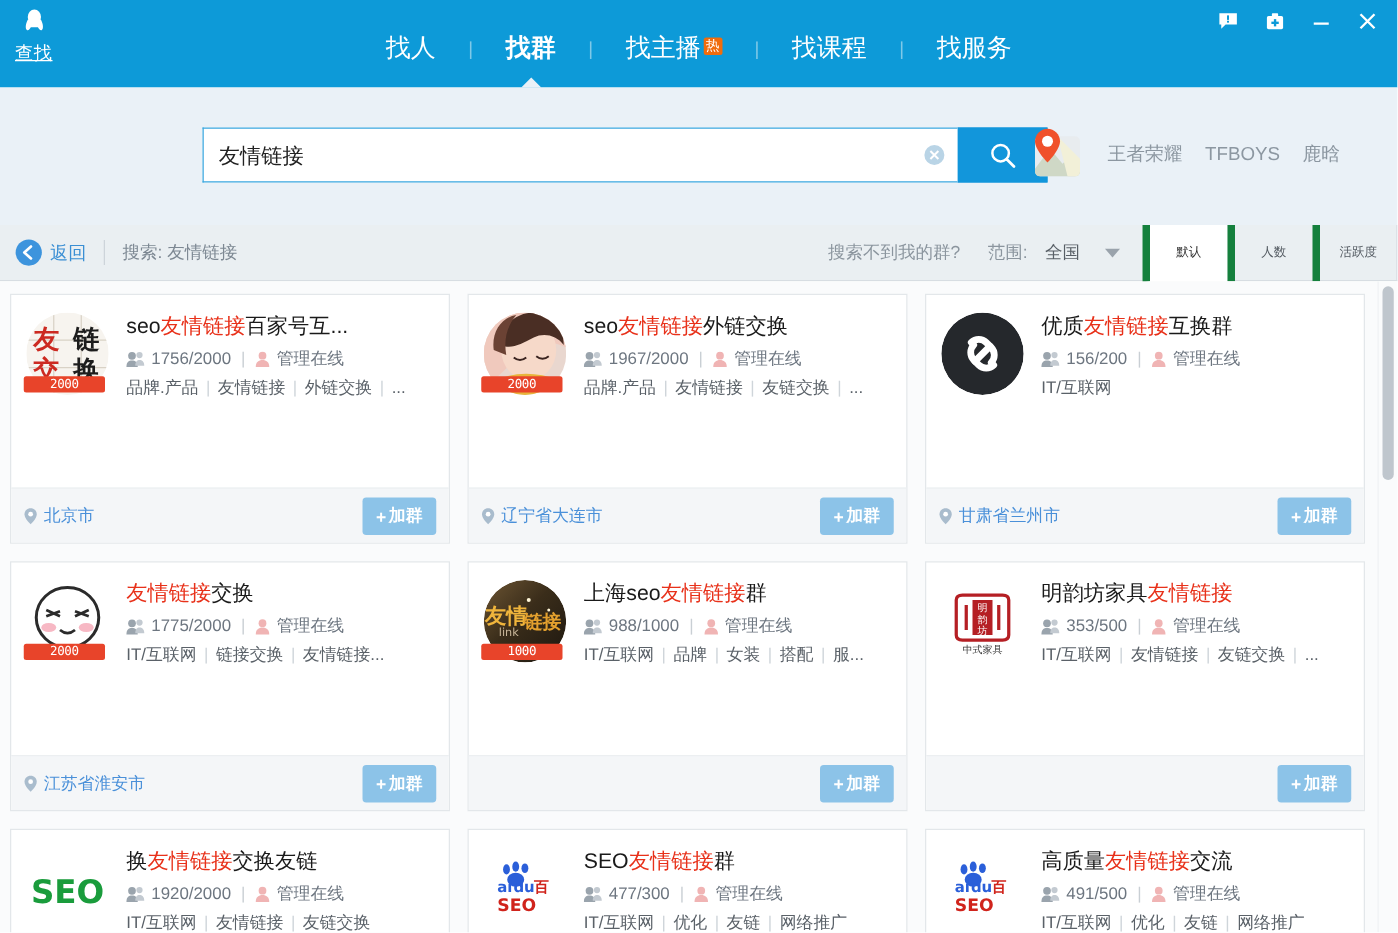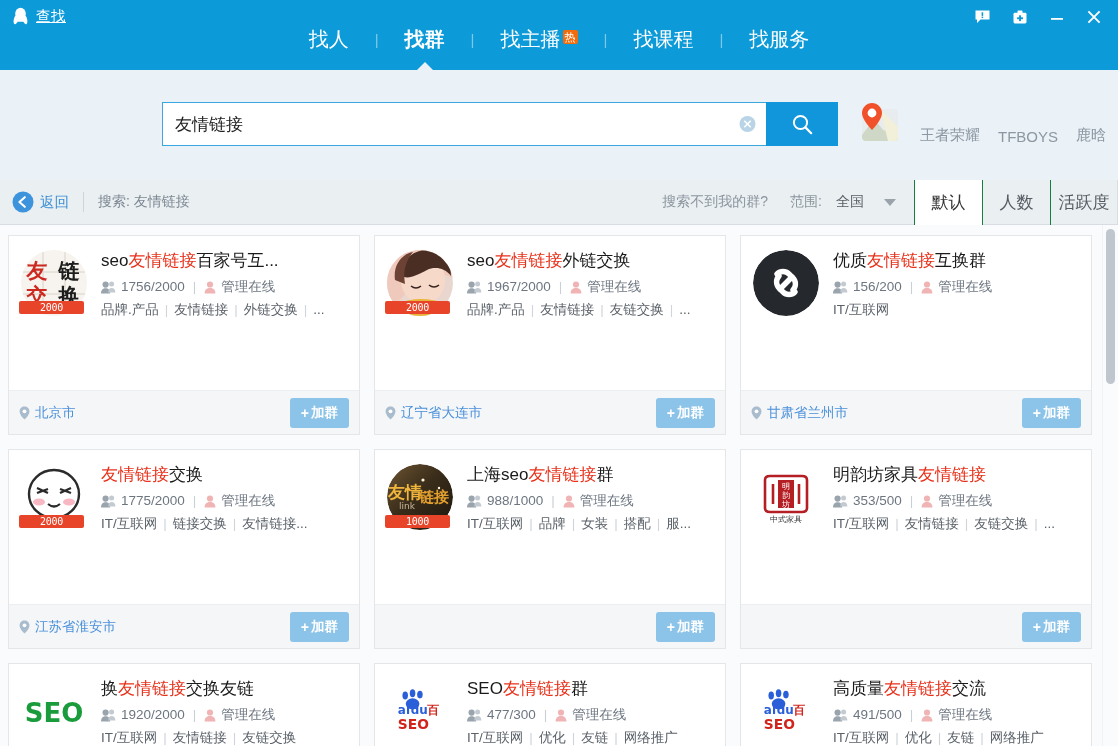--- a/index.html
+++ b/index.html
@@ -14,20 +14,21 @@
   .titlebar {
     position: relative;
     height: 70px;
     background: #0d9ad8;
     display: flex;
     align-items: flex-start;
   }
   .brand {
     display: flex; align-items: center; gap: 7px;
     padding: 7px 0 0 12px;
+    flex-direction: column;
   }
   .qq-logo { width: 17px; height: 19px; display: block; }
   .brand-text {
     color: #ffffff; font-size: 14.5px;
     text-decoration: underline;
     letter-spacing: 0.5px;
   }
   .winbtns {
     position: absolute; top: 4px; right: 6px;
     display: flex; align-items: center; gap: 0px;
@@ -116,22 +117,22 @@
   }
   .search-btn {
     width: 72px; height: 44px;
     background: #1296db;
     border: 1px solid #1296db;
     display: flex; align-items: center; justify-content: center;
     cursor: pointer;
   }
 
   .hotwords {
-    position: absolute; left: 858px; top: 104px;
-    display: flex; align-items: flex-end; gap: 0;
+    position: absolute; left: 824px; top: 104px;
+    display: flex; align-items: center; gap: 0;
   }
   .map-icon { width: 44px; height: 44px; flex: none; }
   .hotword {
     color: #8c97a1;
     font-size: 15px;
     margin-left: 18px;
     cursor: pointer;
     white-space: nowrap;
   }
 
@@ -177,23 +178,23 @@
     width: 0; height: 0;
     border-left: 6px solid transparent;
     border-right: 6px solid transparent;
     border-top: 7px solid #9aa3ac;
     cursor: pointer;
   }
   .sort-tabs { display: flex; align-items: stretch; height: 45px; }
   .sort-tab {
     width: 68px;
     display: flex; align-items: center; justify-content: center;
-    font-size: 17px;
+    font-size: 10px;
     color: #555c63;
-    border-left: 1px solid #15803d;
+    border-left: 6px solid #15803d;
     cursor: pointer;
     background: transparent;
   }
   .sort-tab.active {
     background: #ffffff;
     color: #333;
     border-bottom: 1px solid #ffffff;
     margin-bottom: -1px;
   }
   .sort-tab:last-child { border-right: 1px solid #d7dde2; }

